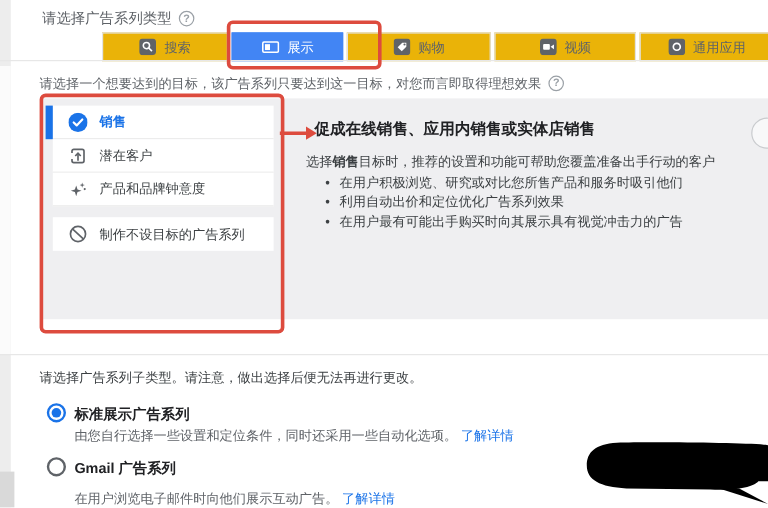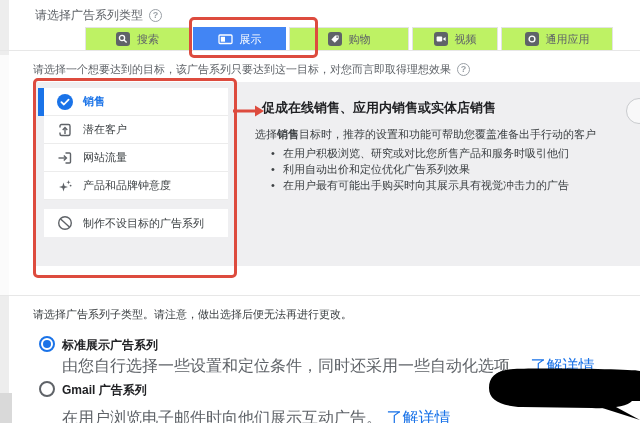--- a/index.html
+++ b/index.html
@@ -21,21 +21,21 @@
   .help-circle {
     display:inline-block; width:13px; height:13px; border:1px solid #9aa0a6; border-radius:50%;
     font-size:9px; line-height:11px; text-align:center; color:#9aa0a6; font-weight:bold;
   }
   .help-circle::after { content:"?"; }
 
   
   .tab-row { left:85px; top:27px; display:flex; gap:3px; }
   .tab {
     height:24px; display:flex; align-items:center; justify-content:center; gap:7px;
-    background:#bef264; border:1px solid #e3e3e3; font-size:11px; color:#5f6368; cursor:pointer;
+    background:#eab308; border:1px solid #e3e3e3; font-size:11px; color:#5f6368; cursor:pointer;
   }
   .tab.active { background:#4285f4; border-color:#4285f4; color:#fff; }
   .hline { position:absolute; height:1px; background:#e7e7e7; }
 
   .redbox { position:absolute; border:3px solid #dd4b3e; border-radius:5px; pointer-events:none; z-index:30; }
 
   .goal-instruction { left:33px; top:62px; font-size:11px; color:#5f6368; display:flex; align-items:center; gap:6px; }
 
   
   .goal-card { left:35px; top:82px; width:605px; height:184px; background:#efeff1; }
@@ -61,21 +61,21 @@
     left:626px; top:98px; width:26px; height:26px; border-radius:50%;
     border:1px solid #c9cbce; background:#f8f8f9;
   }
 
   
   .subtype-instruction { left:33px; top:307px; font-size:11px; color:#3c4043; }
   .radio { width:16px; height:16px; border-radius:50%; border:2px solid #5f6368; background:#fff; cursor:pointer; position:relative; }
   .radio.checked { border-color:#1a73e8; }
   .radio.checked::after { content:""; position:absolute; inset:2px; border-radius:50%; background:#1a73e8; }
   .opt-label { font-size:12px; font-weight:bold; color:#202124; }
-  .opt-desc { font-size:16px; color:#5f6368; }
+  .opt-desc { font-size:11px; color:#5f6368; }
   .link { color:#1a73e8; text-decoration:none; cursor:pointer; }
 
   .ink-blob { left:480px; top:362px; width:160px; height:61px; }
   svg { display:block; }
 </style>
 </head>
 <body>
 
 <div class="edge-strip"></div>
 <div class="edge-strip-mid"></div>
@@ -103,21 +103,21 @@
     <span>展示</span>
   </div>
   <div class="tab" style="width:120px">
     <svg width="14" height="14" viewBox="0 0 14 14">
       <rect x="0" y="0" width="14" height="14" rx="3" fill="#5f6368"></rect>
       <path d="M3.4 7.4 L7.2 3.6 L10.6 3.6 L10.6 7 L6.8 10.8 Z" fill="#fff"></path>
       <circle cx="9.1" cy="5.1" r="0.9" fill="#5f6368"></circle>
     </svg>
     <span>购物</span>
   </div>
-  <div class="tab" style="width:86px">
+  <div class="tab" style="width:118px">
     <svg width="14" height="14" viewBox="0 0 14 14">
       <rect x="0" y="0" width="14" height="14" rx="3" fill="#5f6368"></rect>
       <rect x="2.6" y="4.6" width="5.6" height="4.8" rx="0.8" fill="#fff"></rect>
       <path d="M8.8 7 L11.6 5 L11.6 9 Z" fill="#fff"></path>
     </svg>
     <span>视频</span>
   </div>
   <div class="tab" style="width:112px">
     <svg width="14" height="14" viewBox="0 0 14 14">
       <rect x="0" y="0" width="14" height="14" rx="3" fill="#5f6368"></rect>
@@ -147,28 +147,20 @@
     </svg>
     <span>销售</span>
   </div>
   <div class="goal-row">
     <svg class="gicon" width="16" height="16" viewBox="0 0 16 16">
       <path d="M3 5.5 V4 a1.5 1.5 0 0 1 1.5 -1.5 h7 a1.5 1.5 0 0 1 1.5 1.5 v8 a1.5 1.5 0 0 1 -1.5 1.5 h-7 a1.5 1.5 0 0 1 -1.5 -1.5 v-1.5" stroke="#5f6368" stroke-width="1.4" fill="none"></path>
       <line x1="8" y1="12" x2="8" y2="6" stroke="#5f6368" stroke-width="1.4"></line>
       <path d="M5.7 8 L8 5.6 L10.3 8" stroke="#5f6368" stroke-width="1.4" fill="none"></path>
     </svg>
     <span>潜在客户</span>
-  </div>
-  <div class="goal-row">
-    <svg class="gicon" width="16" height="16" viewBox="0 0 16 16">
-      <path d="M8.5 3 h4 a1 1 0 0 1 1 1 v8 a1 1 0 0 1 -1 1 h-4" stroke="#5f6368" stroke-width="1.4" fill="none"></path>
-      <line x1="1.5" y1="8" x2="9" y2="8" stroke="#5f6368" stroke-width="1.4"></line>
-      <path d="M6.8 5.6 L9.4 8 L6.8 10.4" stroke="#5f6368" stroke-width="1.4" fill="none"></path>
-    </svg>
-    <span>网站流量</span>
   </div>
   <div class="goal-row">
     <svg class="gicon" width="16" height="16" viewBox="0 0 16 16">
       <path d="M6.5 4.5 L7.6 7.9 L11 9 L7.6 10.1 L6.5 13.5 L5.4 10.1 L2 9 L5.4 7.9 Z" fill="#5f6368"></path>
       <path d="M11.5 2 L12 3.7 L13.7 4.2 L12 4.7 L11.5 6.4 L11 4.7 L9.3 4.2 L11 3.7 Z" fill="#5f6368"></path>
       <circle cx="13.6" cy="7.6" r="0.9" fill="#5f6368"></circle>
     </svg>
     <span>产品和品牌钟意度</span>
   </div>
   <div class="goal-gap"></div>

